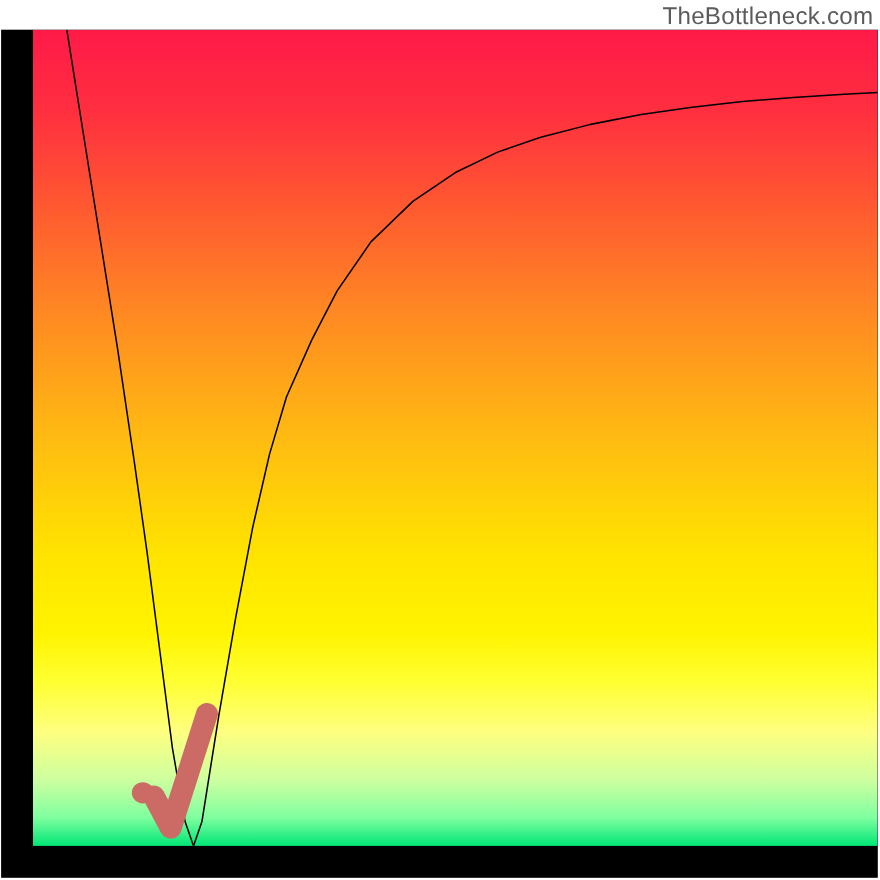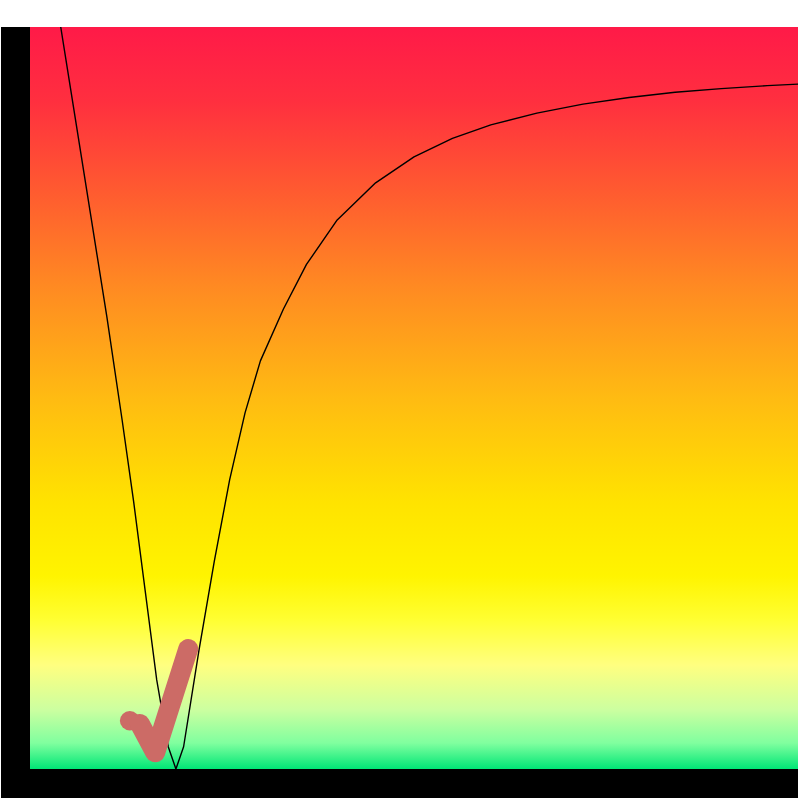--- a/index.html
+++ b/index.html
@@ -62,20 +62,21 @@
     left: 0;
     top: 0;
     width: 100%;
     height: 100%;
   }
 </style>
 </head>
 <body>
 
 <div class="frame">
+  <div class="watermark">TheBottleneck.com</div>
 
   <div class="plot-outer">
     <div class="plot-inner">
 
       <svg class="gradient" viewBox="0 0 100 100" preserveAspectRatio="none">
         <defs>
           <linearGradient id="bg-grad" x1="0" y1="0" x2="0" y2="1">
               <stop offset="0%" stop-color="#ff1a48"></stop>
               <stop offset="10%" stop-color="#ff2f3f"></stop>
               <stop offset="22%" stop-color="#ff5a30"></stop>

